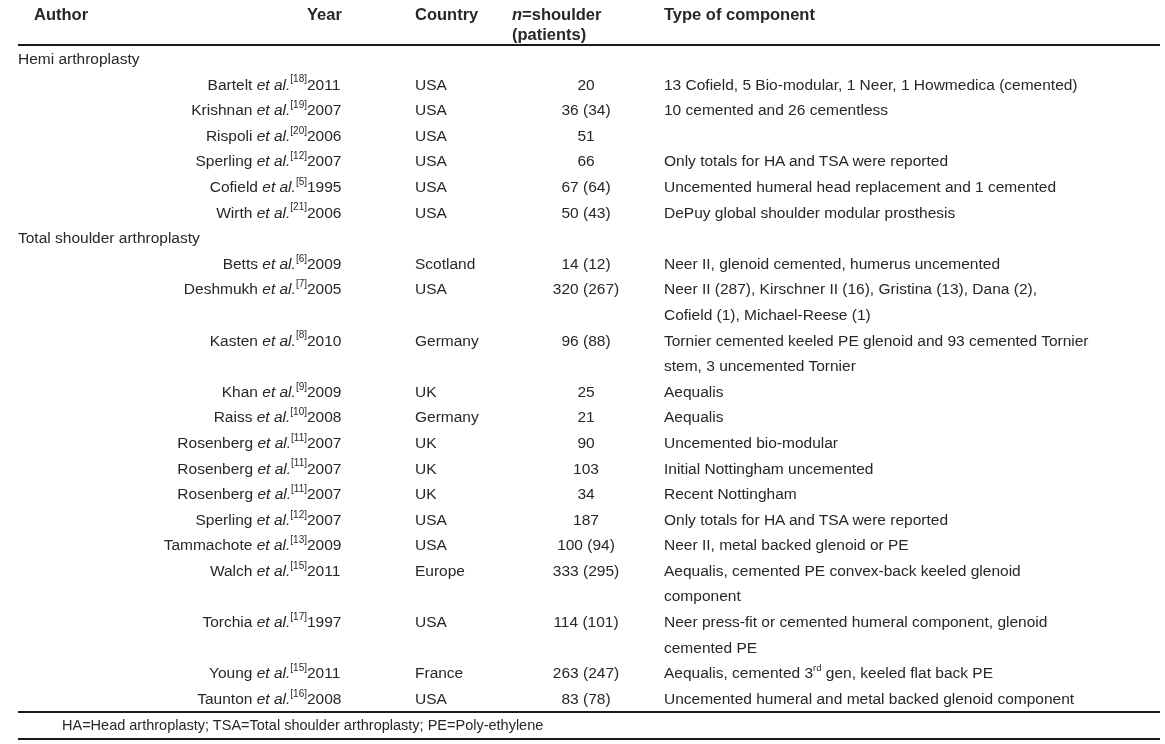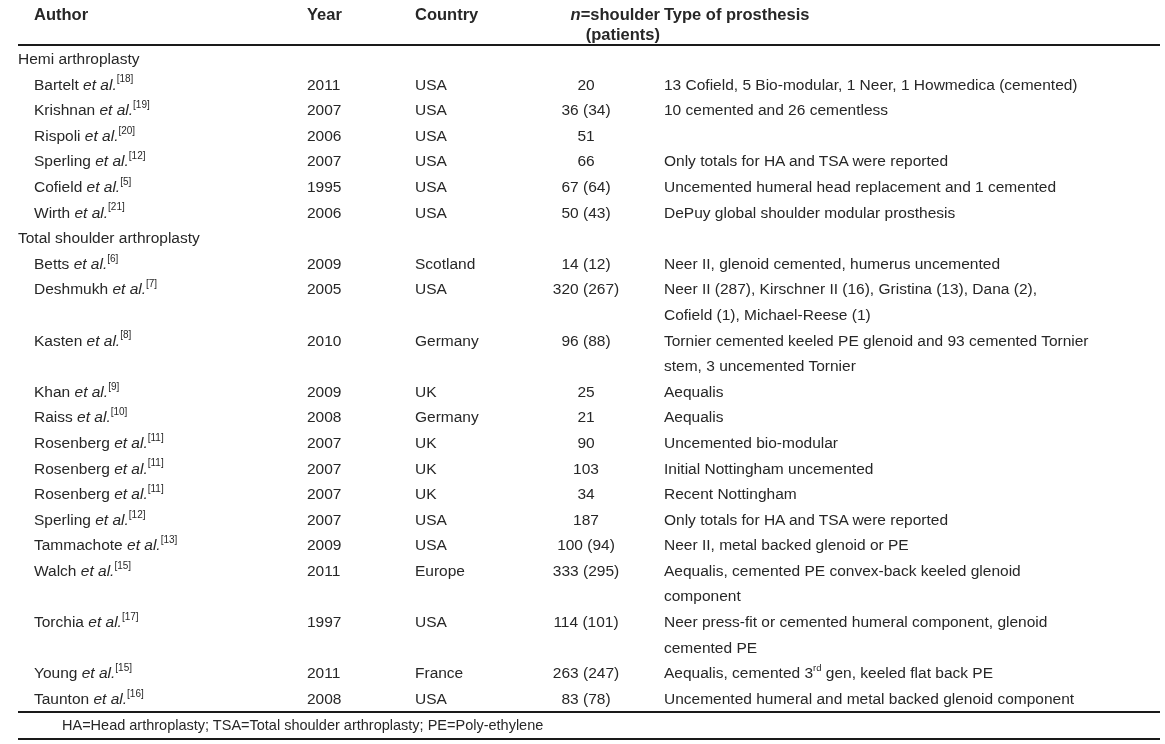--- a/index.html
+++ b/index.html
@@ -25,33 +25,33 @@
   .thead {
     font-weight: bold;
     font-size: 16.5px;
     line-height: 20px;
     padding-top: 4px;
     height: 40px;
     border-bottom: 2px solid #1a1a1a;
     align-items: start;
   }
   .th.author-col { padding-left: 16px; }
-  .th.n-col { text-align: right; }
+  .th.n-col { text-align: left; }
   .th.n-col .nvar { font-style: italic; }
   .th.type-col { padding-left: 4px; }
   
   .tbody {
     font-size: 15.5px;
   }
   .trow { line-height: 25.6px; }
   .group-row {
     line-height: 25.6px;
     font-size: 15.5px;
   }
-  .cell.author-cell { padding-left: 16px; white-space: nowrap; }
+  .cell.author-cell { padding-left: 16px; white-space: nowrap; text-align: right; }
   .cell.n-cell { text-align: center; }
   .cell.type-cell { padding-left: 4px; white-space: pre-line; }
   .etal { font-style: italic; }
   sup.ref {
     font-size: 10px;
     line-height: 0;
     position: relative;
     top: -1px;
     vertical-align: super;
   }
@@ -78,21 +78,21 @@
 <div class="table-wrap">
 
   <div class="grid-row thead">
     <div class="th author-col">Author</div>
     <div class="th year-col">Year</div>
     <div class="th country-col">Country</div>
     <div class="th n-col">
       <span class="nvar">n</span><span>=shoulder</span><br>
       <span>(patients)</span>
     </div>
-    <div class="th type-col">Type of prosthesis</div>
+    <div class="th type-col">Type of component</div>
   </div>
 
   <div class="tbody">
       <div class="group-row">Hemi arthroplasty</div>
       <div class="grid-row trow">
         <div class="cell author-cell">Bartelt <span class="etal">et al.</span><sup class="ref">[18]</sup></div>
         <div class="cell year-cell">2011</div>
         <div class="cell country-cell">USA</div>
         <div class="cell n-cell">20</div>
         <div class="cell type-cell">13 Cofield, 5 Bio-modular, 1 Neer, 1 Howmedica (cemented)</div>

